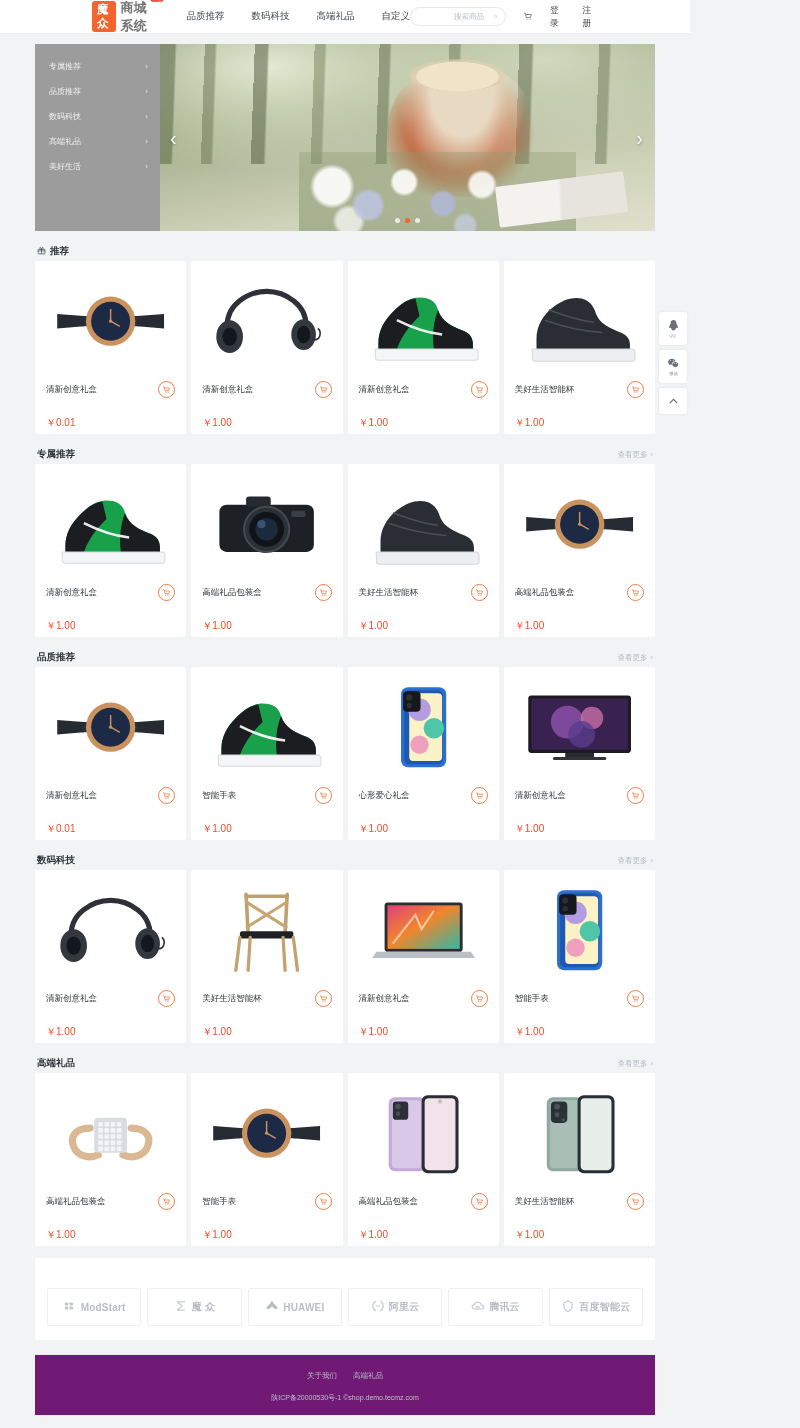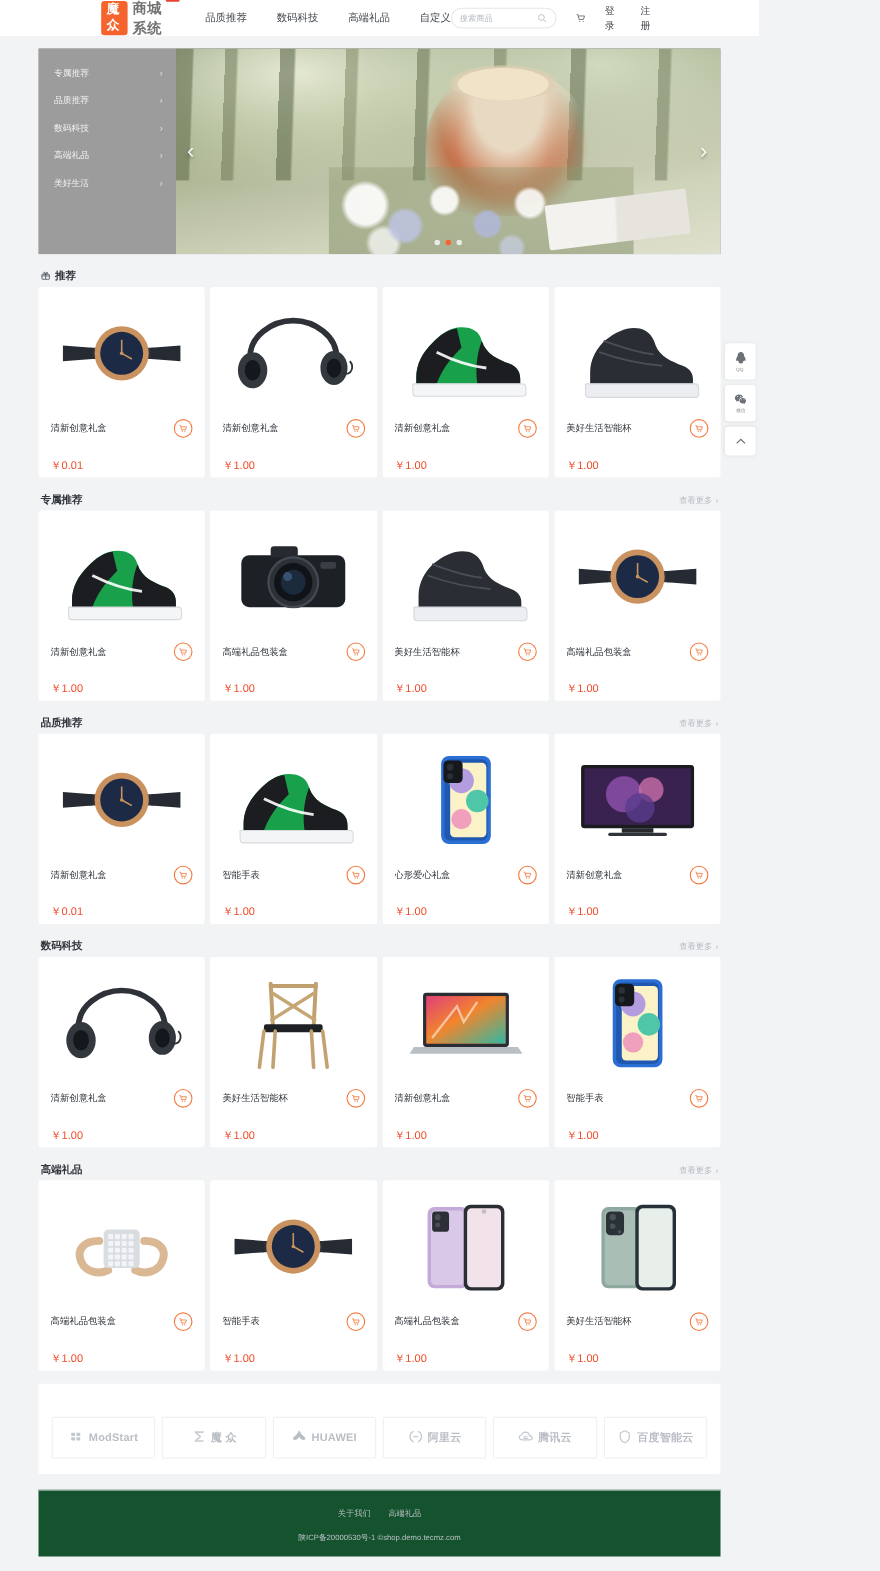--- a/index.html
+++ b/index.html
@@ -75,20 +75,21 @@
     background: #fff;
   }
   .search-box input {
     border: 0;
     outline: 0;
     font-size: 7.5px;
     color: #9aa0a6;
     width: 100%;
     background: transparent;
     font-family: inherit;
+    margin-left: 36px;
   }
   .search-box input::placeholder { color: #b6bcc3; }
   .icon-sm { width: 11px; height: 11px; display: block; }
   .header-link {
     font-size: 9px;
     color: #44494f;
     text-decoration: none;
   }
 
   
@@ -287,21 +288,21 @@
     white-space: nowrap;
   }
   .partner svg { width: 14px; height: 14px; flex: 0 0 14px; }
   .partner .pt { letter-spacing: .2px; }
 
   
   .footer {
     margin-top: 14px;
     padding: 16px 0 12px;
     text-align: center;
-    background: #14532d;
+    background: #701a75;
     border-top: 1px solid #e9ebee;
   }
   .footer-links { display: flex; justify-content: center; gap: 16px; }
   .footer-links a { font-size: 7.5px; color: #b7bcc4; text-decoration: none; }
   .footer-copy { margin-top: 12px; font-size: 7px; color: #bcc1c8; }
 
   
   .float-bar {
     position: absolute;
     right: 3px;

